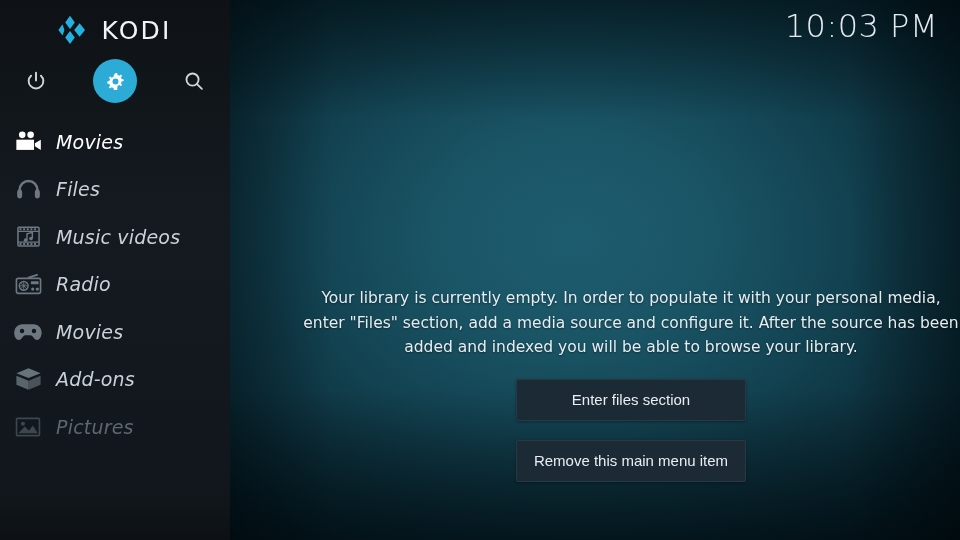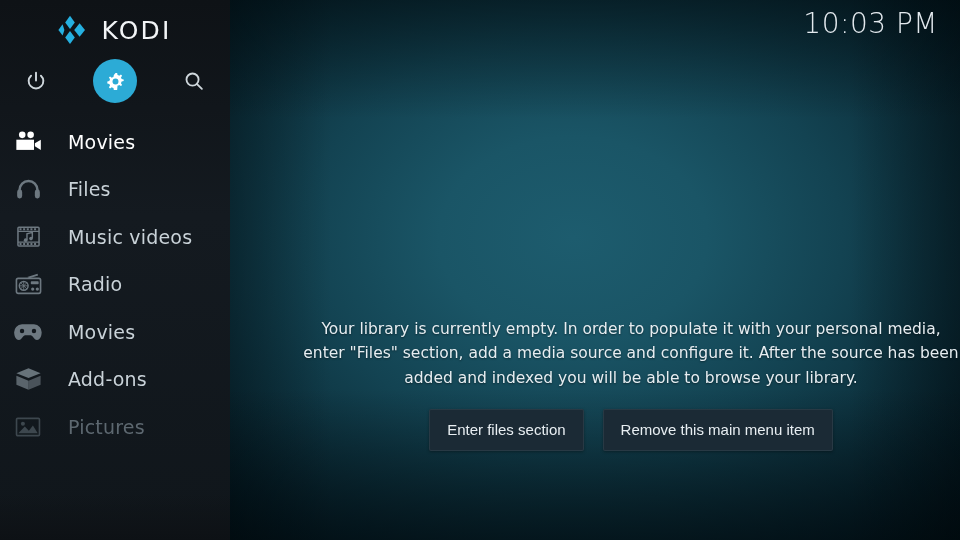--- a/index.html
+++ b/index.html
@@ -39,21 +39,21 @@
                       rgba(0,0,0,0) 72%, rgba(0,8,12,.62) 100%),
       linear-gradient(to right, rgba(0,8,12,.35) 0%, rgba(0,0,0,0) 14%,
                       rgba(0,0,0,0) 85%, rgba(0,8,12,.45) 100%);
     pointer-events:none;
   }
 
   
   .clock {
     position:absolute;
     right:22px; top:7px;
-    font-size:28px;
+    font-size:32px;
     font-weight:300;
     letter-spacing:.5px;
     color:#e3e9ee;
     z-index:6;
   }
 
   
   .sidebar {
     position:absolute;
     left:0; top:0;
@@ -108,25 +108,26 @@
     align-items:center;
     height:47.5px;
     padding-left:8px;
   }
   .menu-icon {
     width:40px; height:30px;
     display:flex; align-items:center; justify-content:center;
     flex:0 0 40px;
   }
   .menu-label {
-    margin-left:20px;
+    margin-left:8px;
     font-size:19px;
     font-weight:400;
     letter-spacing:.2px;
     white-space:nowrap;
+    font-style:italic;
   }
   
   .menu-item.selected .menu-label { color:#ffffff; }
   .menu-item.selected .menu-icon  { color:#ffffff; }
   .menu-item.normal   .menu-label { color:#c9d2d8; }
   .menu-item.normal   .menu-icon  { color:#6d7880; }
   .menu-item.faded    .menu-label { color:#5d6870; }
   .menu-item.faded    .menu-icon  { color:#3d474e; }
 
   
@@ -155,20 +156,21 @@
     text-align:center;
     font-size:15.5px;
     line-height:24.5px;
     color:#e6edf1;
     text-shadow:0 1px 2px rgba(0,0,0,.45);
   }
   .empty-buttons {
     margin-top:19px;
     display:flex;
     gap:19px;
+    flex-direction:column;
   }
   .empty-btn {
     background:#1b2a35;
     border:1px solid rgba(120,150,165,.14);
     border-radius:2px;
     color:#e8eef2;
     font-size:15px;
     line-height:1;
     padding:12px 17px 13px 17px;
     white-space:nowrap;

